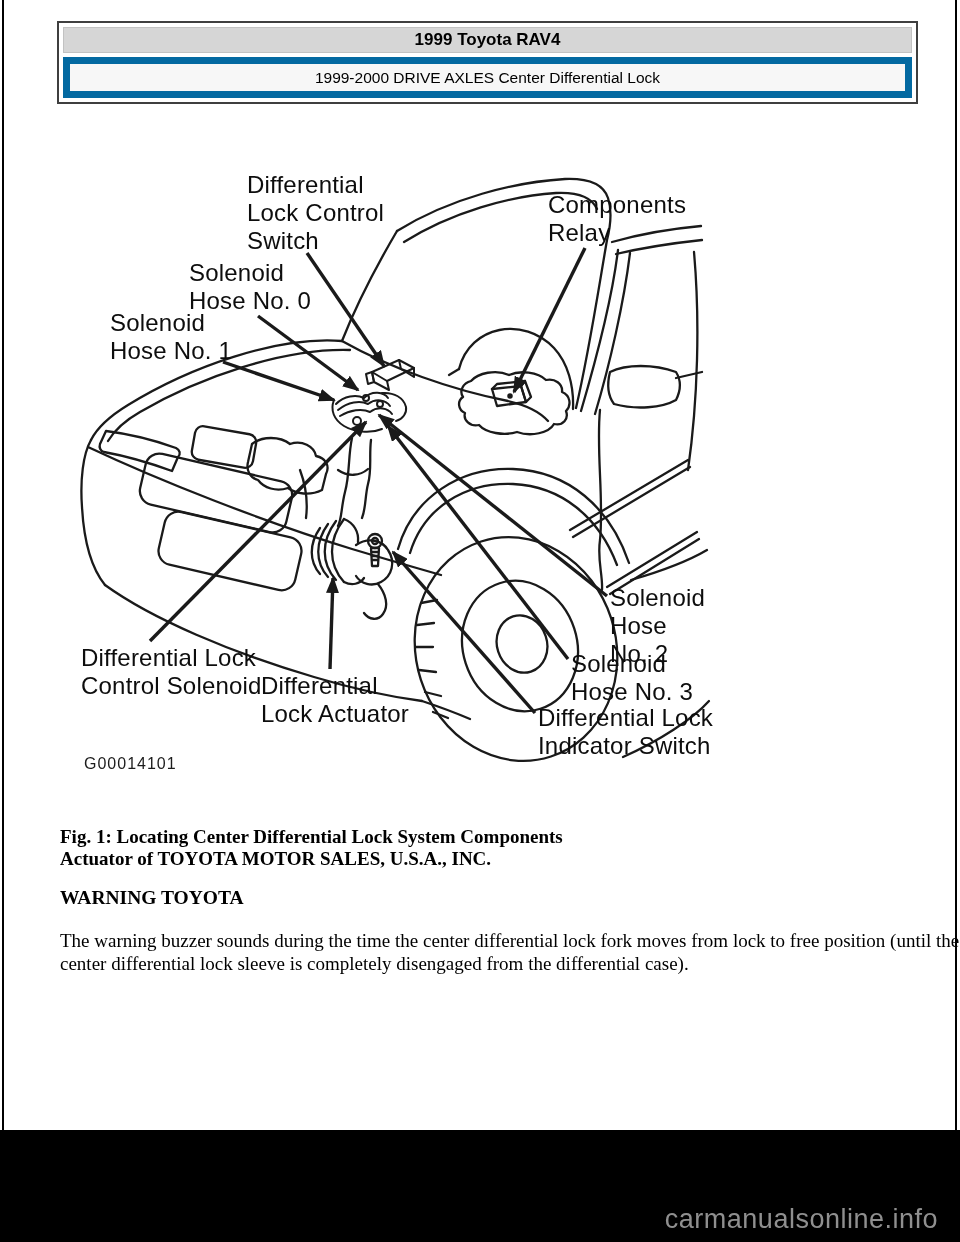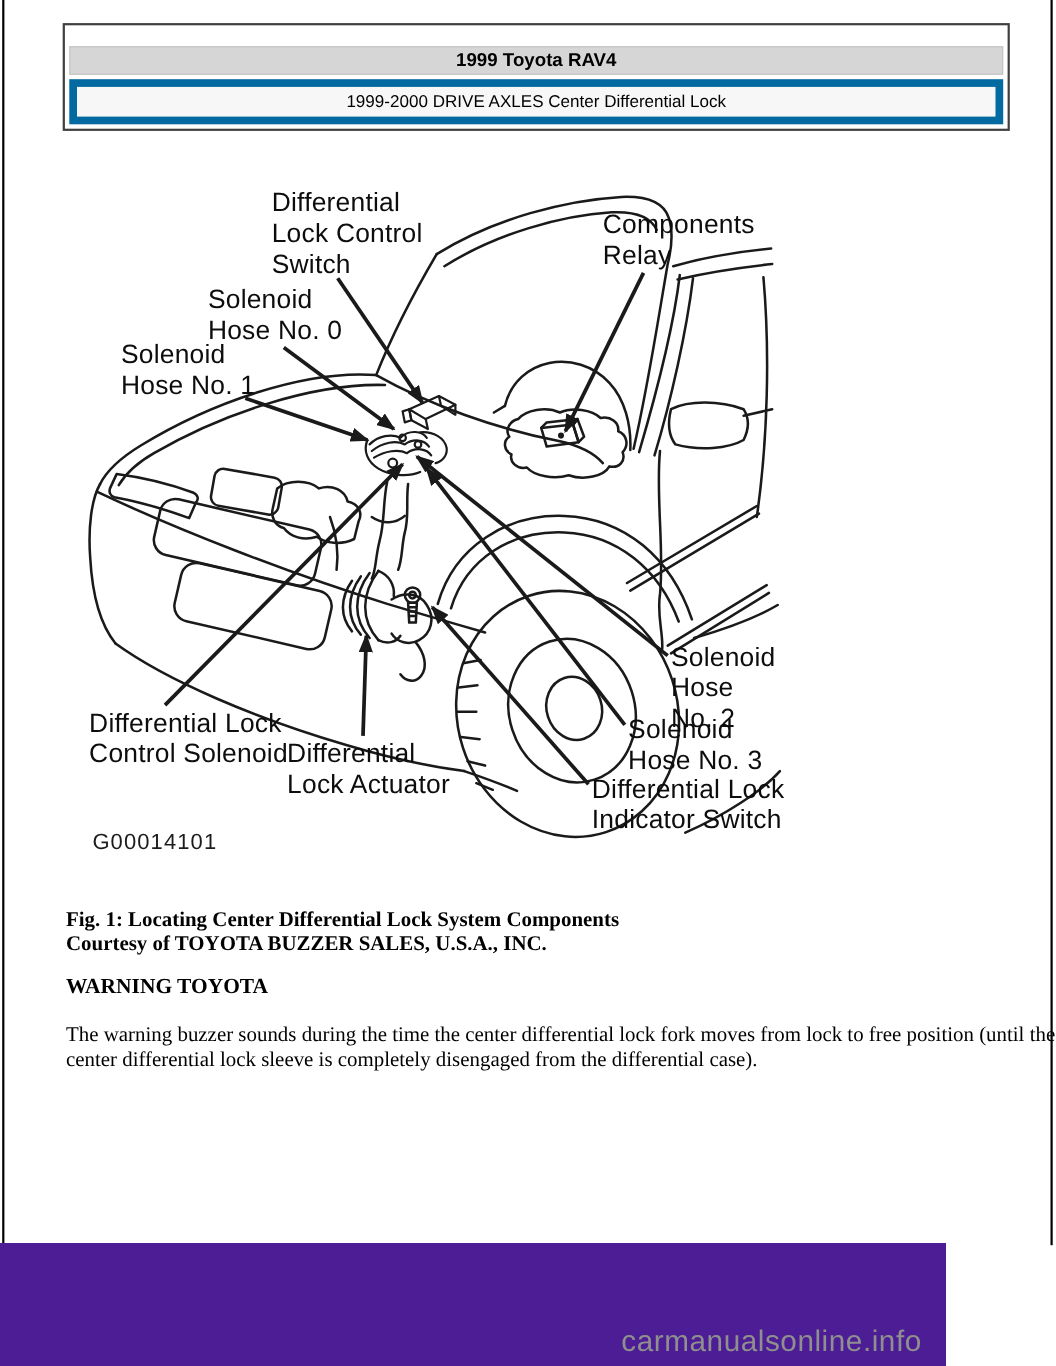--- a/index.html
+++ b/index.html
@@ -8,42 +8,42 @@
   
   .edge{position:absolute;top:0;width:2px;height:1132px;background:#000;}
   .edge-l{left:2px;}
   .edge-r{left:955px;}
 
   
   .doc-header{position:absolute;left:57px;top:21px;width:849px;border:2px solid #3f3f3f;
               background:#ffffff;padding:4px;}
   .hrow{display:flex;align-items:center;justify-content:center;text-align:center;}
   .hrow-title{height:24px;background:#d6d6d6;border:1px solid #c2c2c2;
-              font-weight:700;font-size:17px;color:#000;margin-top:15px;}
+              font-weight:700;font-size:17px;color:#000;}
   .hrow-sub{height:27px;background:#f7f7f7;border:7px solid #0369a1;margin-top:4px;
             font-weight:400;font-size:15.5px;color:#000;}
 
   
   .figure-area{position:absolute;left:0;top:0;width:960px;height:800px;}
   .car-svg{position:absolute;left:0;top:150px;width:960px;height:650px;}
   .dlabel{position:absolute;font-size:24px;line-height:28px;font-weight:400;color:#0d0d0d;
           white-space:pre-line;letter-spacing:0.2px;}
-  .fig-id{position:absolute;left:84px;top:755px;font-size:20px;color:#1c1c1c;letter-spacing:1px;text-align:center;}
+  .fig-id{position:absolute;left:84px;top:755px;font-size:16px;color:#1c1c1c;letter-spacing:1px;text-align:center;}
 
   
   .serif{font-family:"Liberation Serif",serif;color:#000;}
   .cap1{position:absolute;left:60px;top:826px;font-size:19px;line-height:22px;font-weight:700;
         }
   .cap2{position:absolute;left:60px;top:848px;font-size:19px;line-height:22px;font-weight:700;}
   .section-heading{position:absolute;left:60px;top:887px;margin:0;font-size:19.5px;font-weight:700;}
   .body-text{position:absolute;left:60px;top:929px;width:905px;margin:0;font-size:19px;
              line-height:23px;font-weight:400;}
 
   
-  .bottom-bar{position:absolute;left:0;top:1130px;width:860px;height:112px;background:#4c1d95;}
+  .bottom-bar{position:absolute;left:0;top:1130px;width:960px;height:112px;background:#000000;}
   .watermark{position:absolute;right:22px;bottom:7px;font-size:27px;font-weight:400;
              color:#8f8f8f;letter-spacing:0.5px;font-family:"Liberation Sans",sans-serif;}
 </style>
 </head>
 <body>
 
 <div class="page">
 
   <div class="edge edge-l"></div>
   <div class="edge edge-r"></div>
@@ -194,21 +194,21 @@
 No. 2</div>
     <div class="dlabel" style="left:571px;top:650px">Solenoid
 Hose No. 3</div>
     <div class="dlabel" style="left:538px;top:704px">Differential Lock
 Indicator Switch</div>
 
     <div class="fig-id">G00014101</div>
   </div>
 
   <div class="cap1 serif">Fig. 1: Locating Center Differential Lock System Components</div>
-  <div class="cap2 serif">Courtesy of TOYOTA BUZZER SALES, U.S.A., INC.</div>
+  <div class="cap2 serif">Actuator of TOYOTA MOTOR SALES, U.S.A., INC.</div>
 
   <h2 class="section-heading serif">WARNING TOYOTA</h2>
   <p class="body-text serif">The warning buzzer sounds during the time the center differential lock fork moves from lock to free position (until the center differential lock sleeve is completely disengaged from the differential case).</p>
 
   <div class="bottom-bar">
     <span class="watermark">carmanualsonline.info</span>
   </div>
 
 </div>
 

